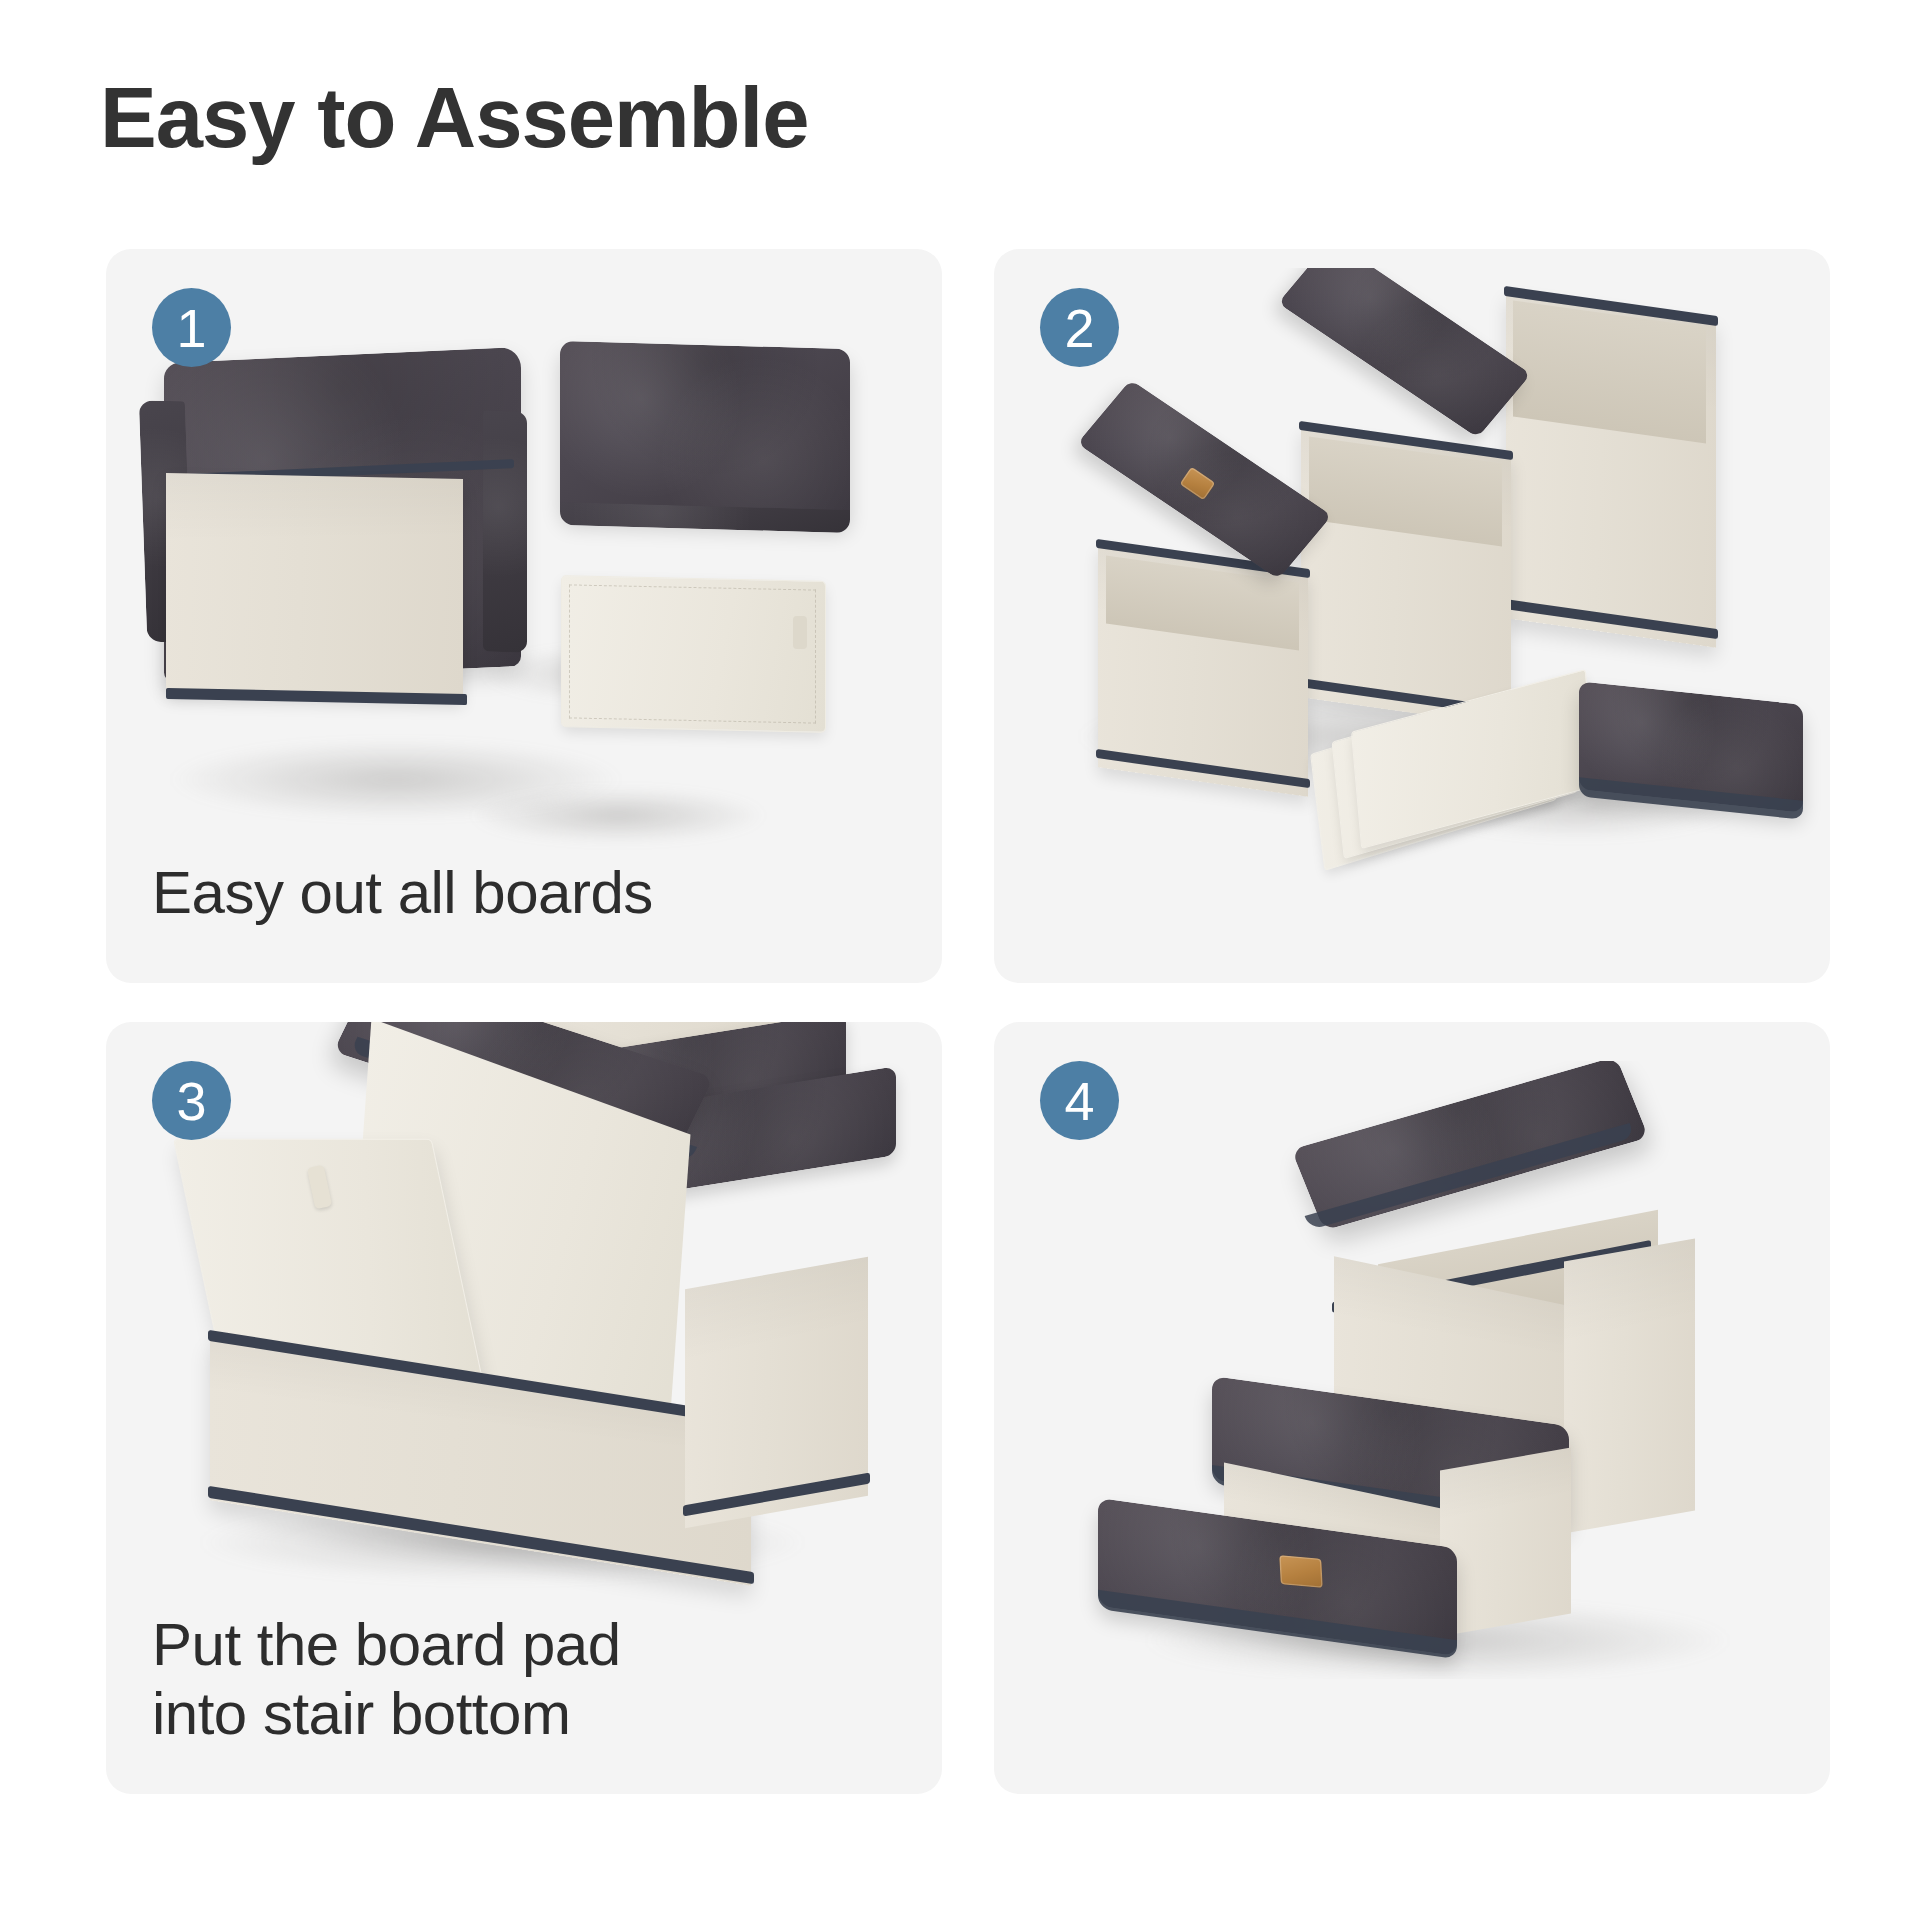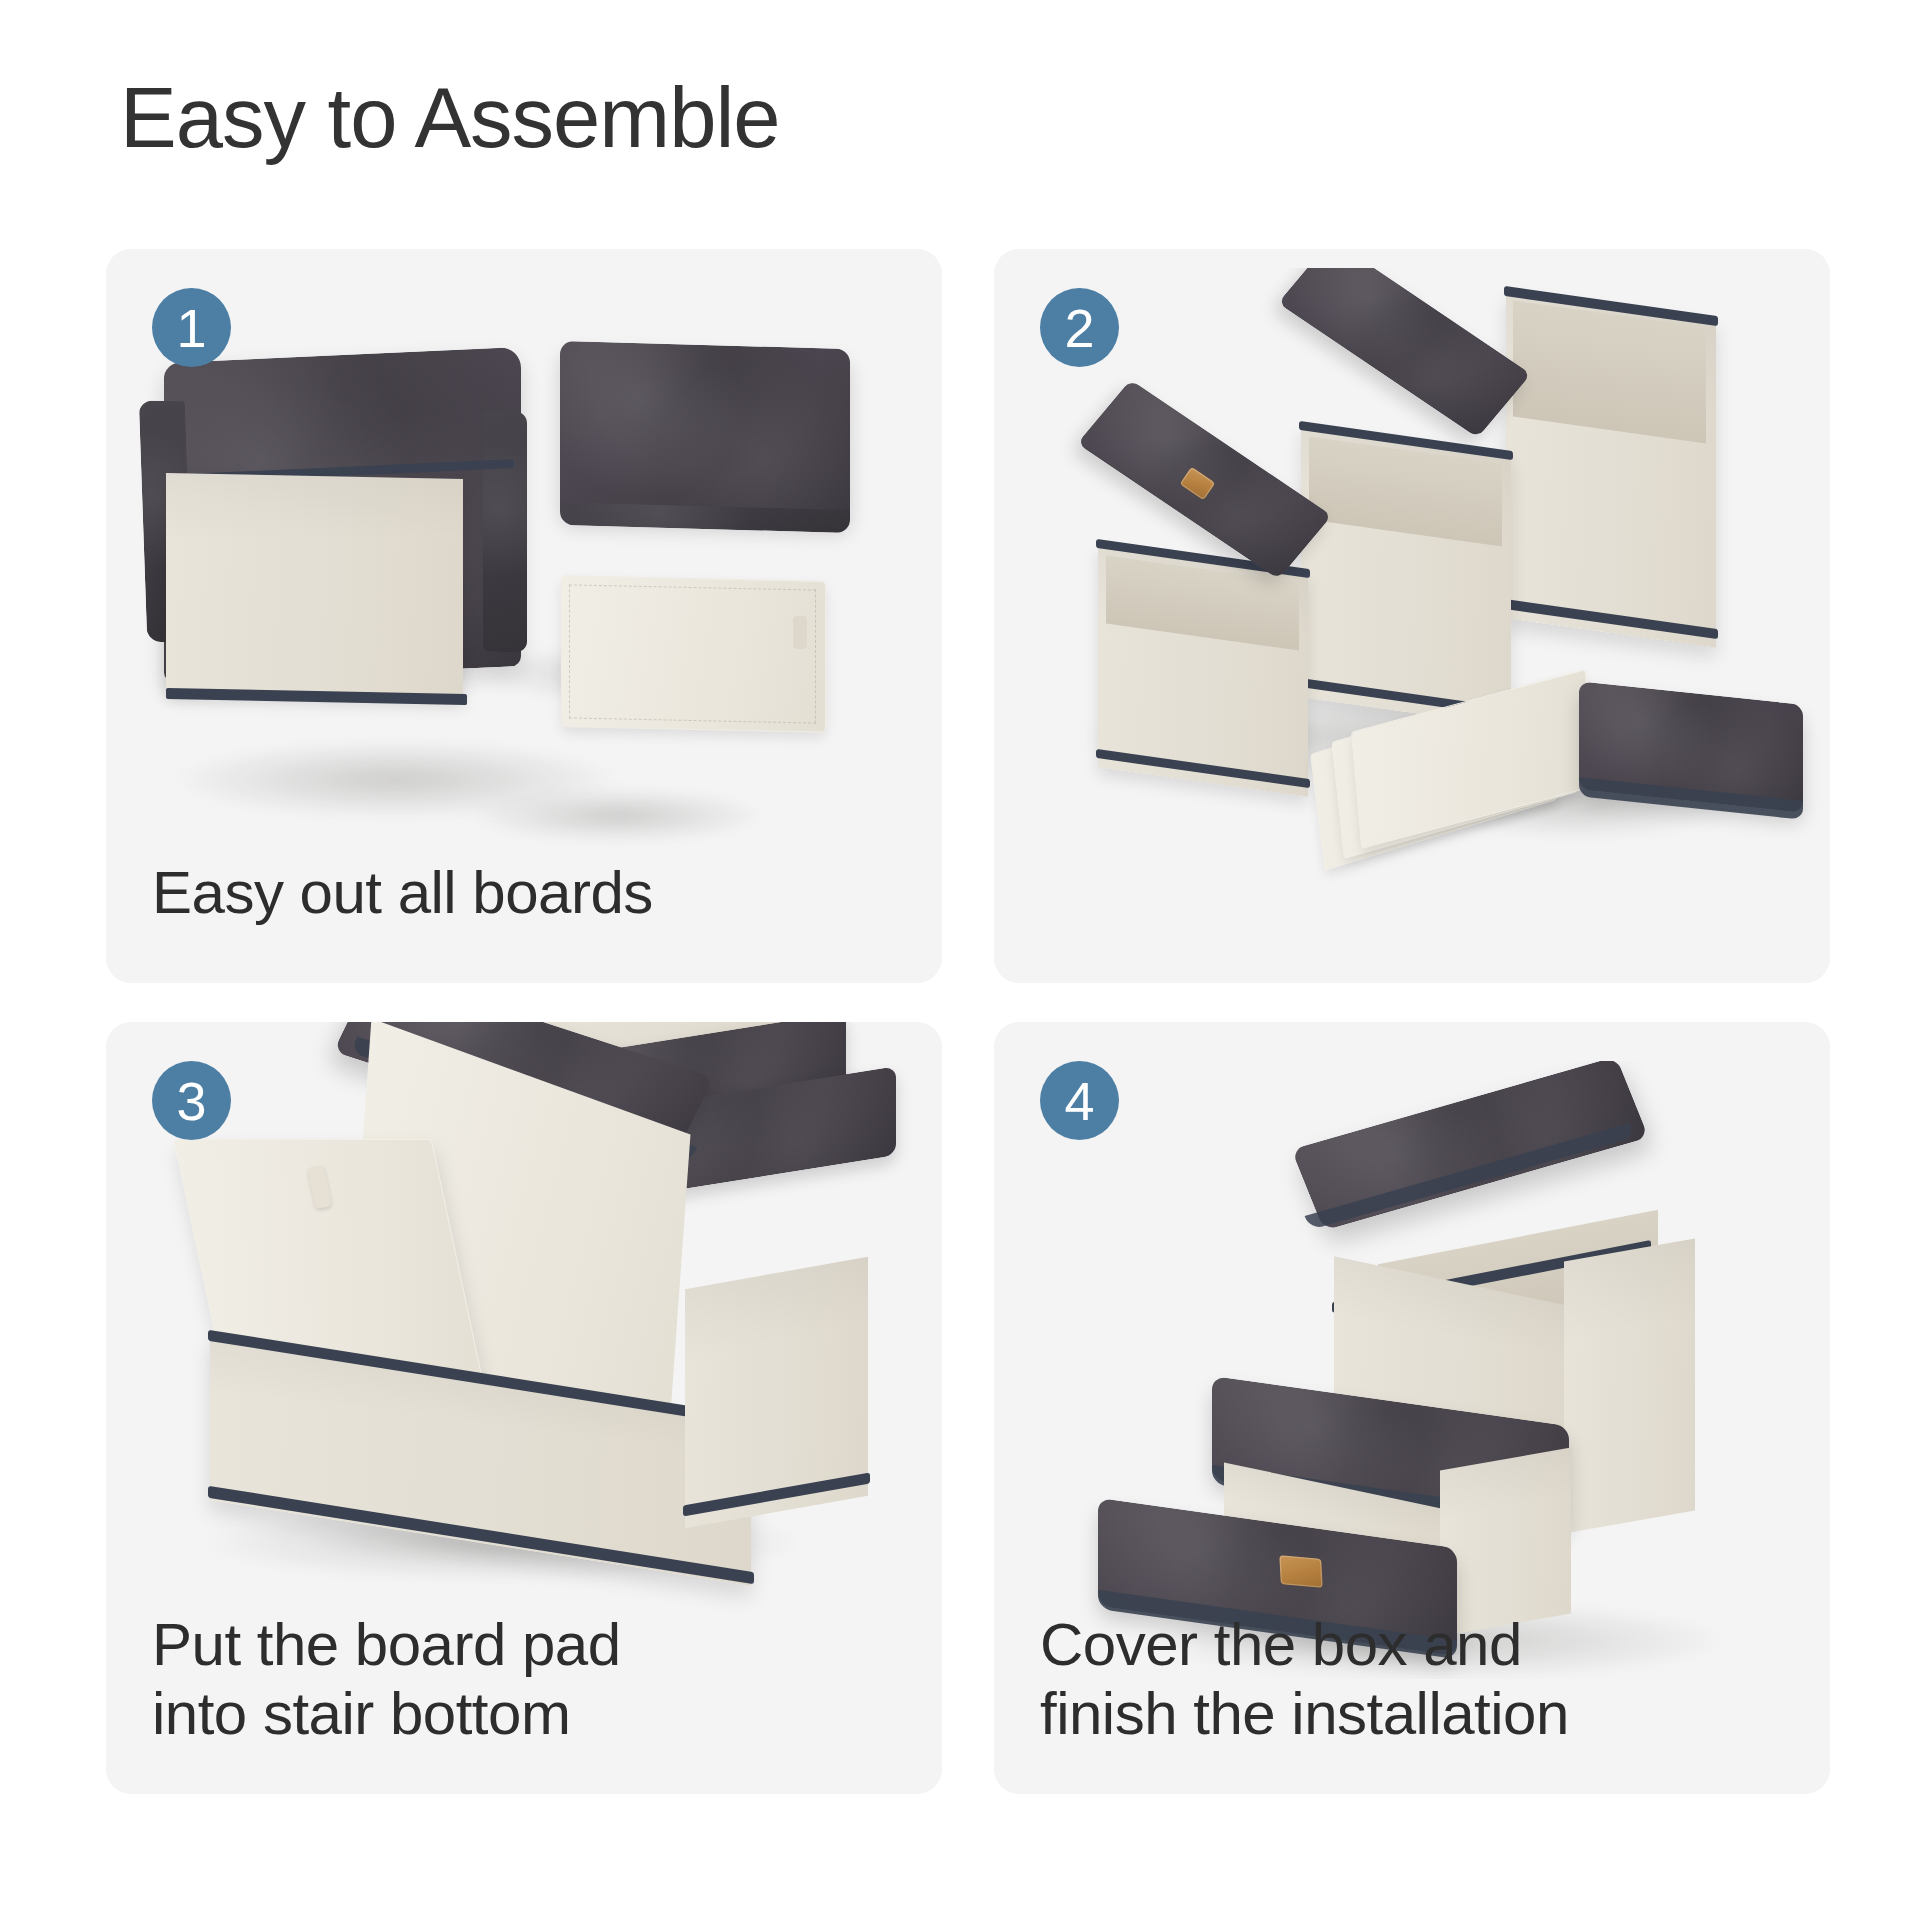--- a/index.html
+++ b/index.html
@@ -8,25 +8,24 @@
     background: #ffffff;
     font-family: "Liberation Sans", sans-serif;
     overflow: hidden;
   }
   .page { position: relative; width: 1931px; height: 1931px; background:#fff; }
 
   .page-title {
     position: absolute;
     left: 100px; top: 75px;
     font-size: 85px;
-    font-weight: normal;
+    font-weight: bold;
     color: #333333;
     letter-spacing: -1px;
     line-height: 1;
-    margin-left: 20px;
   }
 
   .grid {
     position: absolute;
     left: 106px; top: 249px;
     width: 1724px; height: 1595px;
     display: grid;
     grid-template-columns: 836px 836px;
     grid-template-rows: 734px 772px;
     column-gap: 52px;
@@ -275,19 +274,17 @@
         <div class="p-abs canvas" style="left:446px;top:398px;width:131px;height:166px;transform:skewY(-10deg);"></div>
 
         <div class="p-abs suede" style="left:104px;top:462px;width:359px;height:108px;border-radius:13.5px;
                     transform:skewY(8deg); box-shadow:0 11.6px 19.3px rgba(0,0,0,.17);"></div>
         <div class="p-abs navytrim" style="left:104px;top:554px;width:359px;height:19.3px;border-radius:0 0 13.5px 13.5px;
              transform:skewY(8deg);opacity:.9;"></div>
 
         <div class="p-abs logo-tag" style="left:286px;top:496px;width:42px;height:29px;transform:skewY(8deg) rotate(-3deg);"></div>
       </div>
 
-      <div class="caption two-line">Cover the box and
-finish the installation</div>
     </div>
 
   </div>
 </div>
 
 
 </body></html>

